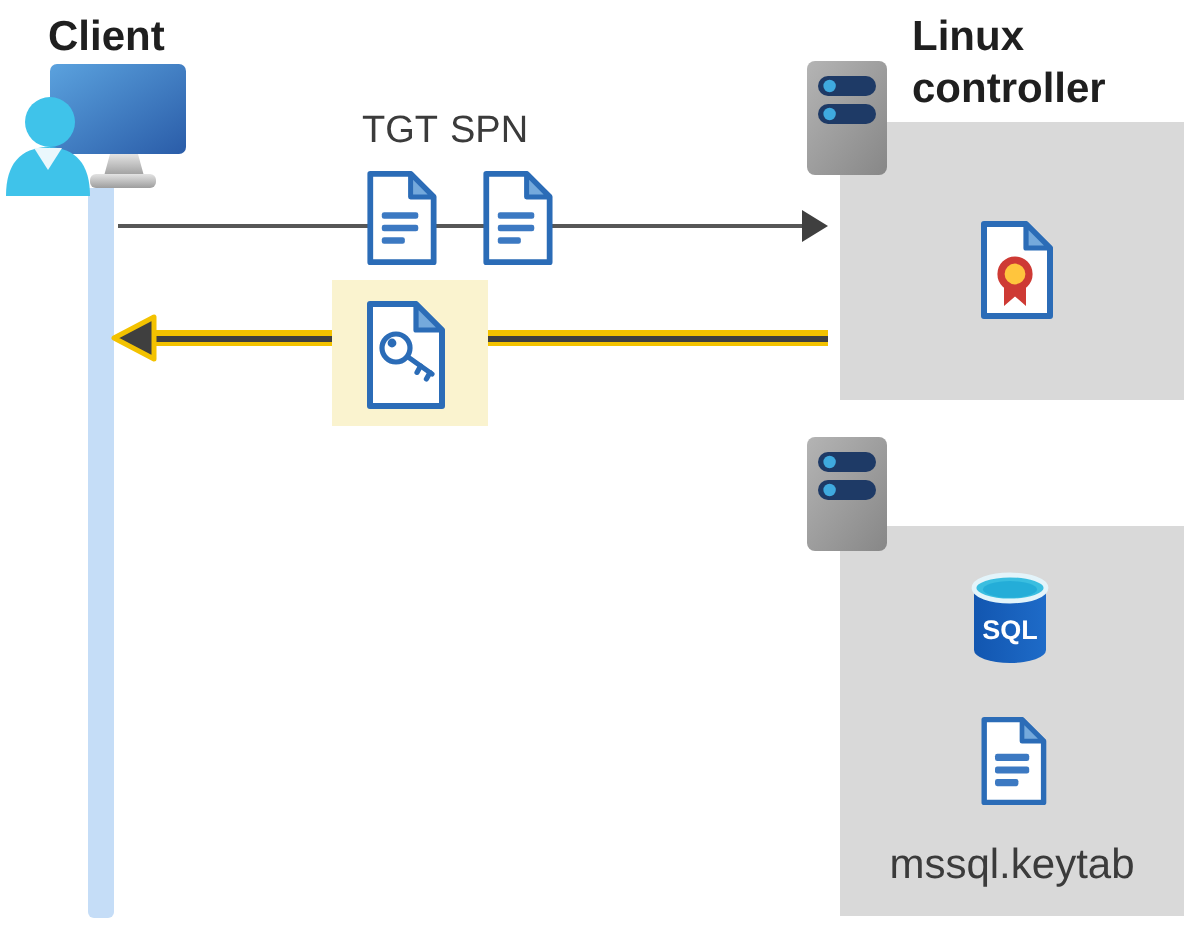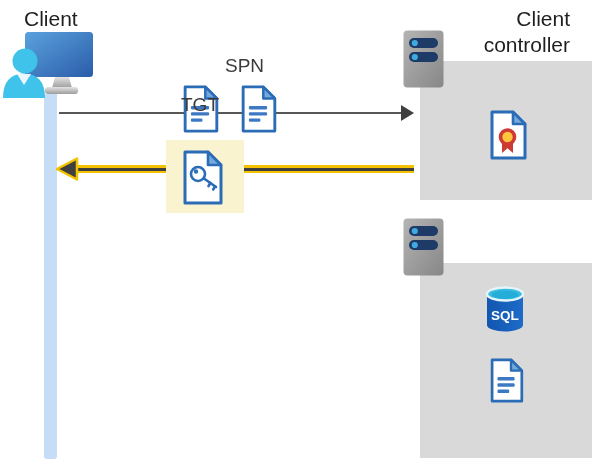--- a/index.html
+++ b/index.html
@@ -1,21 +1,21 @@
 <!DOCTYPE html>
 <html><head>
 <meta charset="utf-8">
 <style>
   html,body{margin:0;padding:0;background:#fff;}
   .canvas{
     position:relative;width:600px;height:468px;background:#ffffff;
     font-family:"Liberation Sans",sans-serif;overflow:hidden;
   }
   .abs{position:absolute;}
-  .heading{font-weight:400;color:#1f1f1f;font-size:21px;line-height:26px;text-align:right;}
+  .heading{font-weight:700;color:#1f1f1f;font-size:21px;line-height:26px;}
   .sublabel{color:#3b3b3b;font-size:19px;}
   .filelabel{color:#3b3b3b;font-size:21px;text-align:center;}
   
   .zone{background:#d9d9d9;z-index:0;}
   
   .lifeline{background:#c5ddf7;border-radius:0 0 3px 3px;z-index:1;}
   
   .gray-line{background:#575757;height:2px;z-index:1;}
   .gray-head{width:0;height:0;border-left:13px solid #3f3f3f;
     border-top:8px solid transparent;border-bottom:8px solid transparent;z-index:1;}
@@ -61,21 +61,21 @@
 
   <div class="abs gray-line" style="left:59px;top:112px;width:344px;"></div>
   <div class="abs gray-head" style="left:401px;top:105px;"></div>
 
   <div class="abs yellow-band" style="left:72px;top:165px;width:342px;"></div>
   <div class="abs yellow-core" style="left:72px;top:167.5px;width:342px;"></div>
   <svg class="abs" style="left:55px;top:156px;z-index:1;" width="24" height="26" viewBox="0 0 24 26">
     <polygon points="2,13 22,2.5 22,23.5" fill="#3f3f3f" stroke="#f3c200" stroke-width="2.5" stroke-linejoin="round"></polygon>
   </svg>
 
-  <div class="abs sublabel txt" style="left:169px;top:55px;width:62px;text-align:center;margin-top:39px;">TGT</div>
+  <div class="abs sublabel txt" style="left:169px;top:55px;width:62px;text-align:center;">TGT</div>
   <div class="abs sublabel txt" style="left:225px;top:55px;width:62px;text-align:left;">SPN</div>
 
   <svg class="abs icon" style="left:181px;top:85px;" width="39" height="48" viewBox="0 0 40 50">
     <path d="M4,2 H25 L37,14 V48 H4 Z" fill="#ffffff" stroke="#2b6cb7" stroke-width="3" stroke-linejoin="round"></path>
     <path d="M25,2 V14 H37 Z" fill="#74a9dc" stroke="#2b6cb7" stroke-width="2.6" stroke-linejoin="round"></path>
     <rect x="10" y="22" width="19" height="3.4" rx="1.2" fill="#3c79c2"></rect>
     <rect x="10" y="28.5" width="19" height="3.4" rx="1.2" fill="#3c79c2"></rect>
     <rect x="10" y="35" width="12" height="3.4" rx="1.2" fill="#3c79c2"></rect>
   </svg>
 
@@ -95,21 +95,21 @@
       <circle cx="17" cy="24" r="7"></circle>
       <circle cx="15" cy="21.5" r="0.9" fill="#2b6cb7"></circle>
       <path d="M23,28.5 L35,37"></path>
       <path d="M29.3,33 L27.5,36.2"></path>
       <path d="M34,36.3 L32.2,39.5"></path>
     </g>
   </svg>
 
   <div class="abs zone" style="left:420px;top:61px;width:172px;height:139px;"></div>
 
-  <div class="abs heading txt" style="left:456px;top:6px;width:114px;">Client controller</div>
+  <div class="abs heading txt" style="left:456px;top:6px;width:114px;">Linux controller</div>
 
   <svg class="abs icon" style="left:403px;top:30px;" width="41" height="58" viewBox="0 0 41 58">
     <defs>
       <linearGradient id="gSrv" x1="0" y1="0" x2="1" y2="1">
         <stop offset="0" stop-color="#b4b4b4"></stop>
           <stop offset="1" stop-color="#878787"></stop>
       </linearGradient>
     </defs>
     <rect x="0.5" y="0.5" width="40" height="57" rx="4" fill="url(#gSrv)"></rect>
     <rect x="6" y="8" width="29" height="10" rx="5" fill="#1e3a66"></rect>
@@ -150,14 +150,15 @@
   </svg>
 
   <svg class="abs icon" style="left:488px;top:358px;" width="37" height="45" viewBox="0 0 40 50">
     <path d="M4,2 H25 L37,14 V48 H4 Z" fill="#ffffff" stroke="#2b6cb7" stroke-width="3" stroke-linejoin="round"></path>
     <path d="M25,2 V14 H37 Z" fill="#74a9dc" stroke="#2b6cb7" stroke-width="2.6" stroke-linejoin="round"></path>
     <rect x="10" y="21" width="19" height="4" rx="1.3" fill="#3c79c2"></rect>
     <rect x="10" y="28" width="19" height="4" rx="1.3" fill="#3c79c2"></rect>
     <rect x="10" y="35" width="13" height="4" rx="1.3" fill="#3c79c2"></rect>
   </svg>
 
+  <div class="abs filelabel txt" style="left:430px;top:421px;width:152px;">mssql.keytab</div>
 
 </div>
 
 </body></html>

